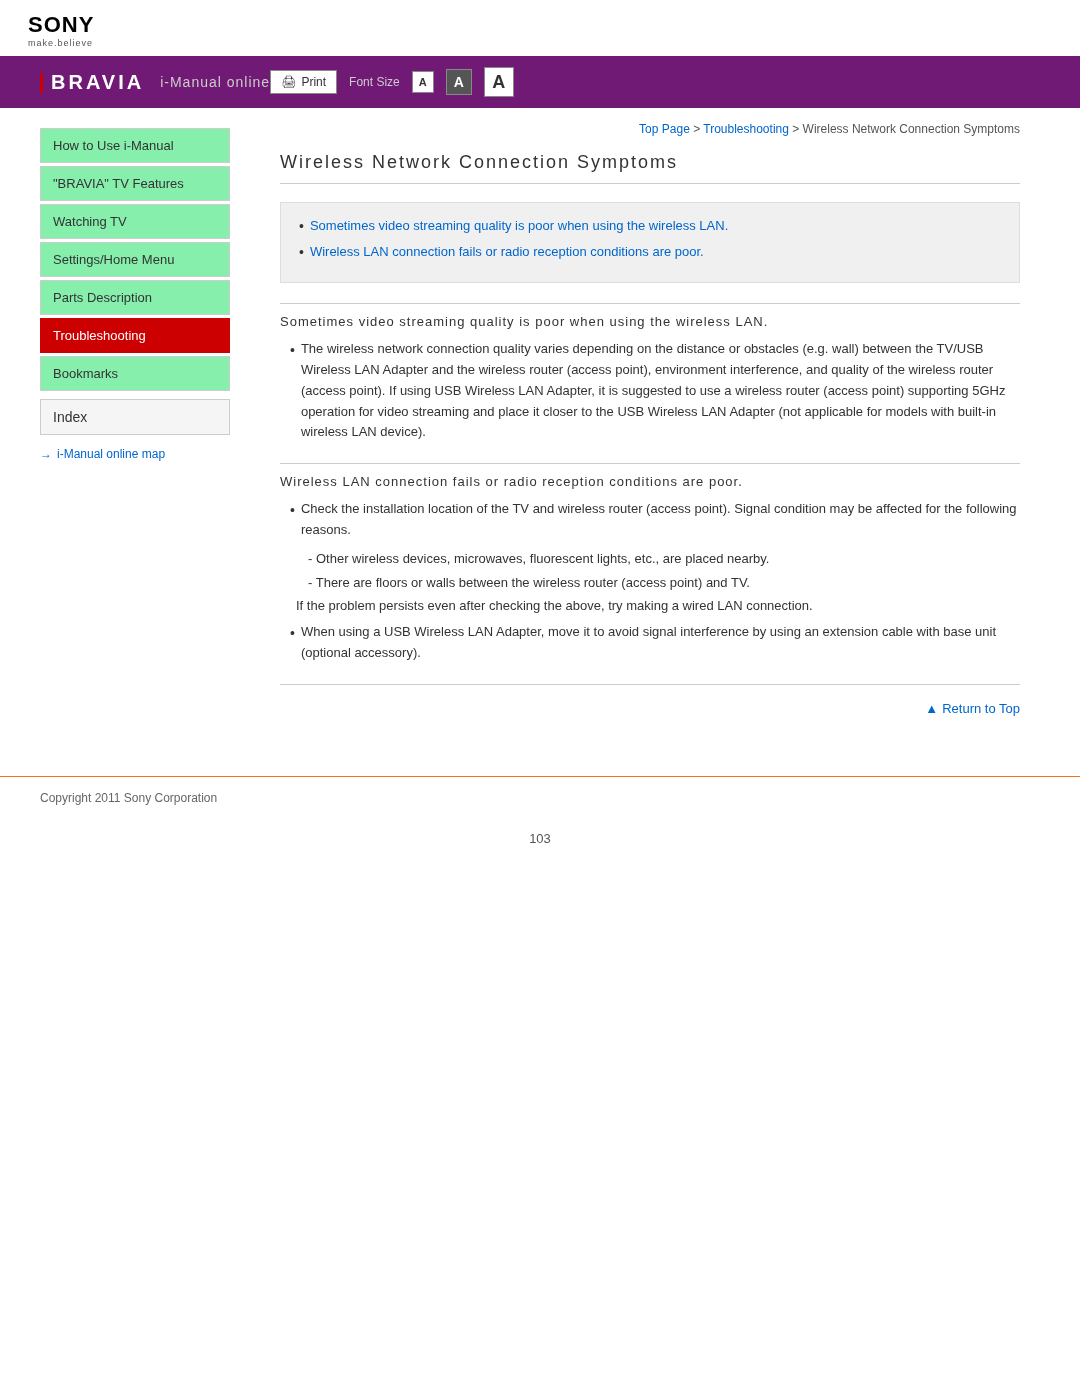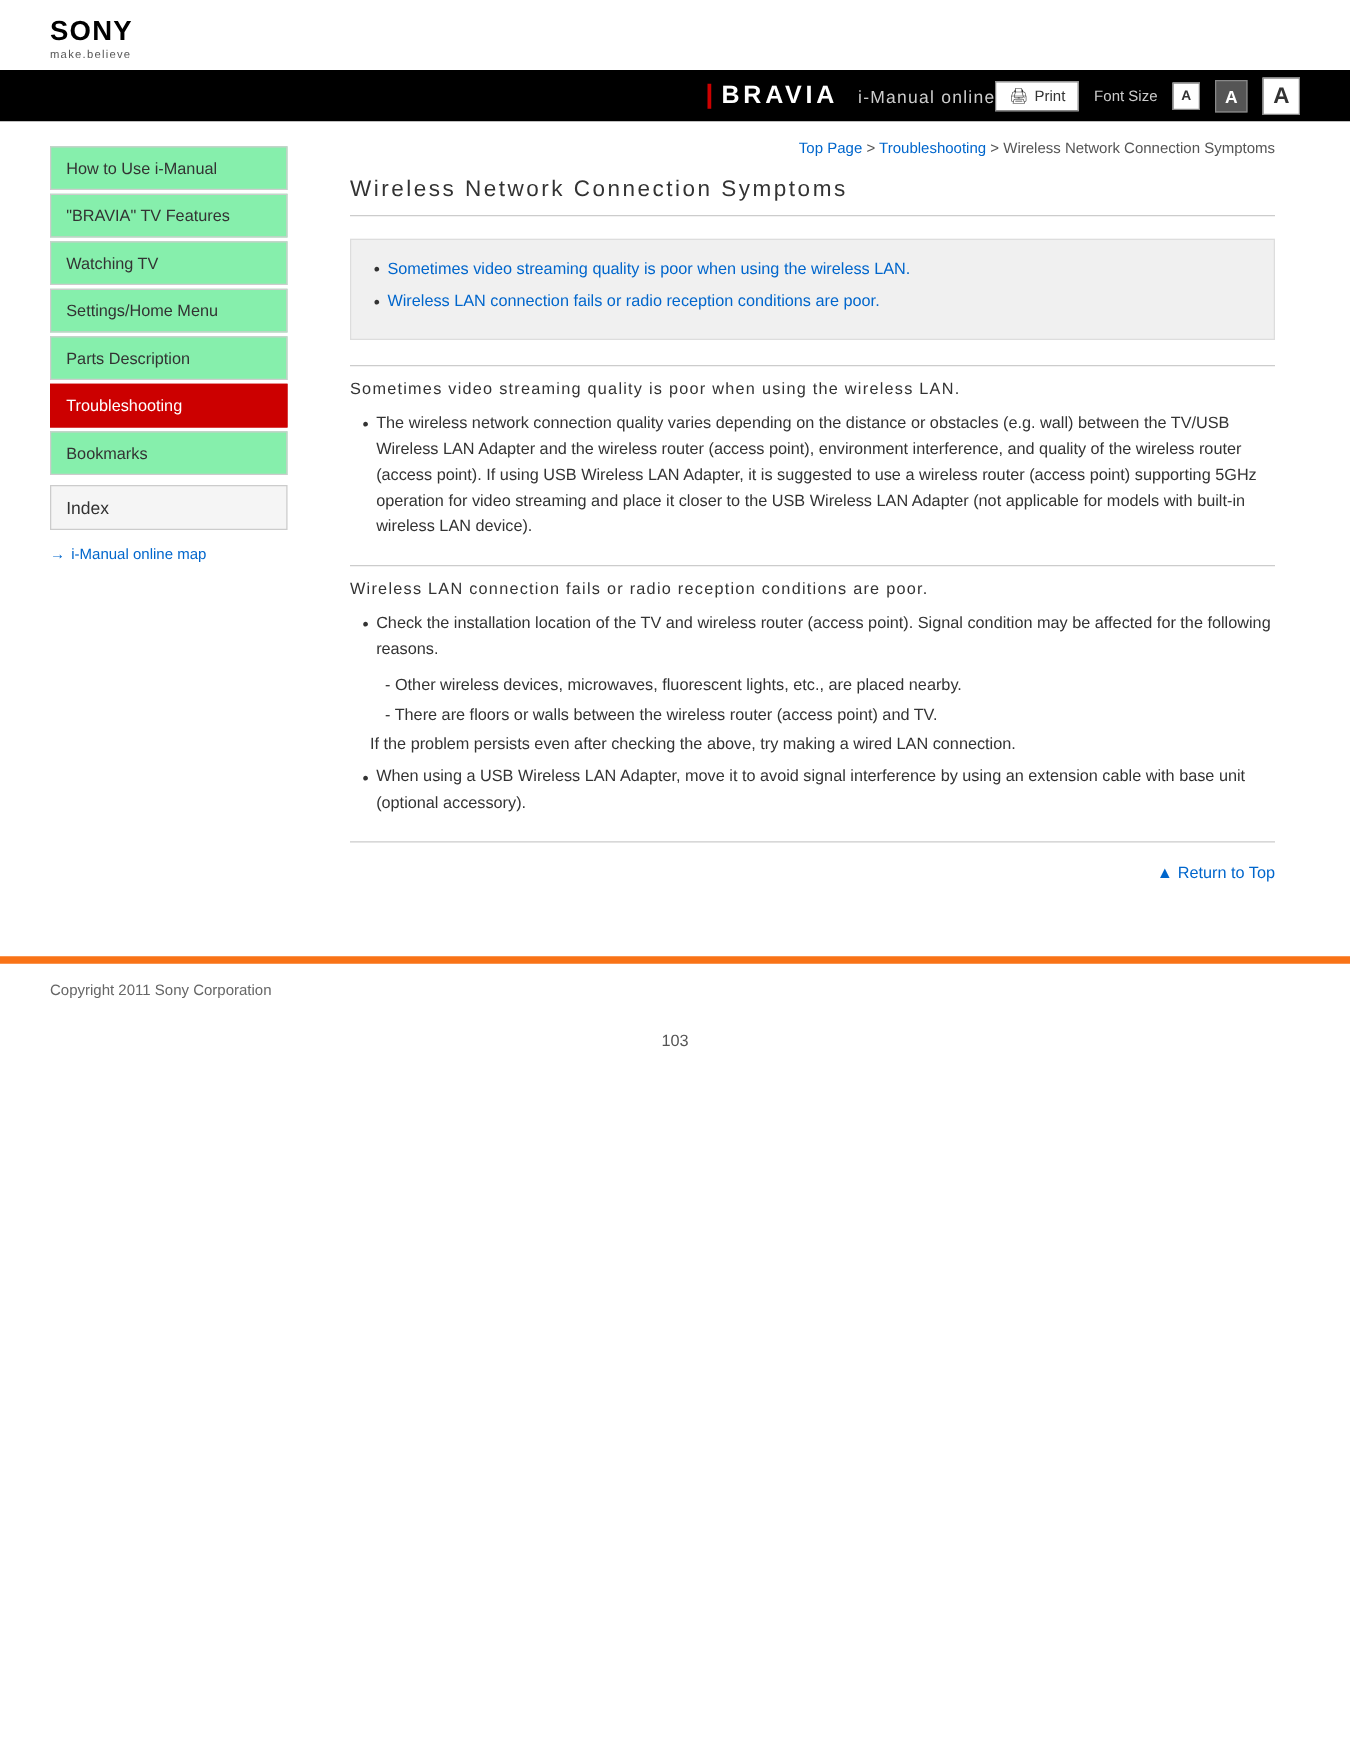--- a/index.html
+++ b/index.html
@@ -6,44 +6,44 @@
     body {
       font-family: Arial, sans-serif;
       font-size: 13px;
       color: #333;
       background: #fff;
       width: 1080px;
     }
 
     
     .top-bar {
-      padding: 12px 40px 8px 40px;
+      padding: 12px 40px 8px 28px;
       border-bottom: none;
     }
     .sony-logo {
       font-size: 22px;
       font-weight: 900;
       letter-spacing: 1px;
       color: #000;
       font-family: Arial, sans-serif;
     }
     .sony-tagline {
       font-size: 9px;
       color: #555;
       letter-spacing: 1px;
     }
 
     
     .nav-bar {
-      background: #000000;
-      display: flex;
-      align-items: center;
-      justify-content: flex-end;
+      background: #701a75;
+      display: flex;
+      align-items: center;
+      justify-content: flex-start;
       padding: 0 40px;
-      height: 41px;
+      height: 52px;
     }
     .bravia-section {
       display: flex;
       align-items: center;
       gap: 16px;
     }
     .bravia-logo {
       font-size: 20px;
       font-weight: 900;
       letter-spacing: 3px;
@@ -273,21 +273,21 @@
       color: #0066cc;
       font-size: 13px;
       text-decoration: none;
       display: inline-flex;
       align-items: center;
       gap: 4px;
     }
 
     
     .footer {
-      border-top: 6px solid #f97316;
+      border-top: 1px solid #f97316;
       padding: 14px 40px;
       font-size: 12px;
       color: #666;
       margin-top: 20px;
     }
 
     
     .page-number {
       text-align: center;
       font-size: 13px;

